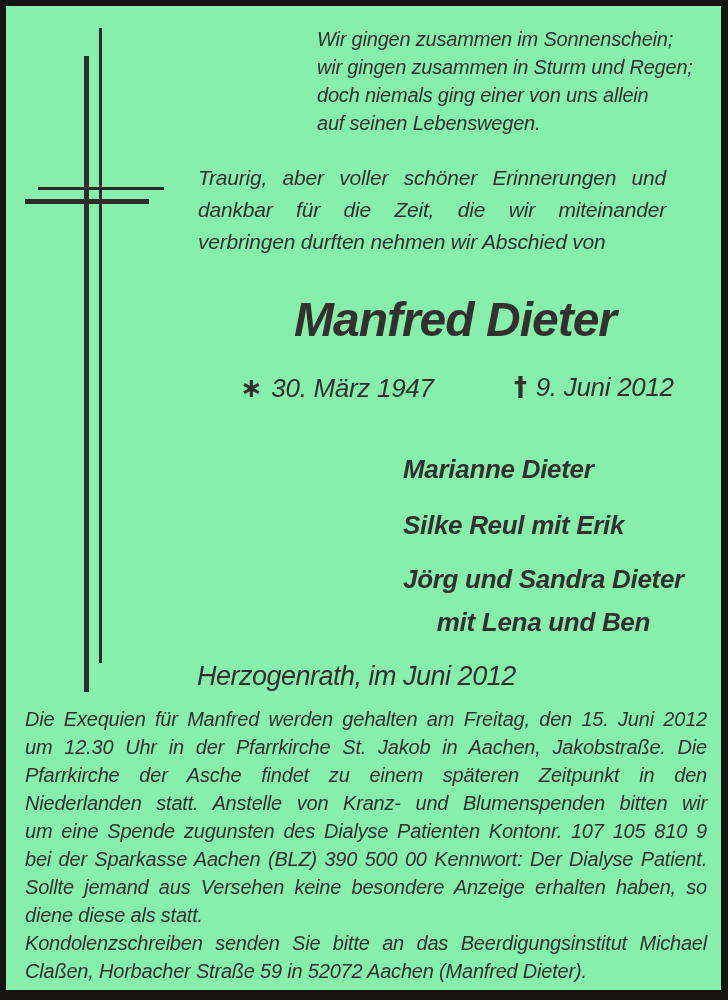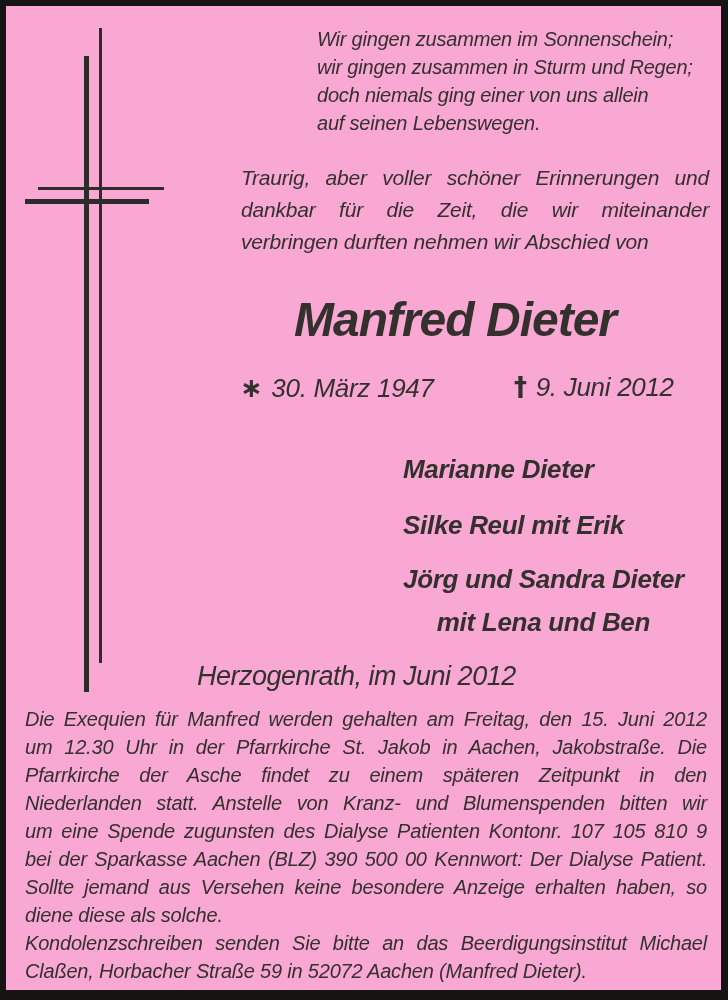--- a/index.html
+++ b/index.html
@@ -1,19 +1,19 @@
 <!DOCTYPE html>
 <html><head>
 <meta charset="utf-8">
 <style>
   html,body{margin:0;padding:0;background:#ffffff;}
   .page{
     position:relative;
     width:728px;height:1000px;
-    background:#f9a8d4;
+    background:#86efac;
     font-family:"Liberation Sans","DejaVu Sans",sans-serif;
     font-style:italic;
     color:#33302e;
     overflow:hidden;
   }
   .frame{
     position:absolute;inset:0;
     border:6px solid #161412;
     border-right-width:7px;
     border-bottom-width:10px;
@@ -26,21 +26,21 @@
   .ch-thin {position:absolute;left:38px;top:187px;width:126px;height:3px;background:#2e2c2a;}
   .ch-thick{position:absolute;left:25px;top:199px;width:124px;height:5px;background:#2e2c2a;}
   
   .quote{
     position:absolute;left:317px;top:25px;
     font-size:20px;line-height:28px;white-space:nowrap;
     letter-spacing:-0.2px;
   }
   .farewell{
     position:absolute;left:198px;top:162px;width:468px;
-    font-size:21px;line-height:32px;letter-spacing:-0.2px;margin-left:43px;
+    font-size:21px;line-height:32px;letter-spacing:-0.2px;
   }
   .jl{text-align:justify;text-align-last:justify;}
   .jend{text-align:justify;text-align-last:left;}
   .deceased-name{
     position:absolute;left:190px;top:292px;width:530px;
     text-align:center;
     font-size:48px;font-weight:bold;letter-spacing:-1px;
     line-height:1.15;white-space:nowrap;
   }
   .dateline{position:absolute;top:372px;font-size:26px;white-space:nowrap;letter-spacing:-0.3px;}
@@ -113,18 +113,18 @@
   <div class="placedate">Herzogenrath, im Juni 2012</div>
 
   <div class="info">
     <div class="jl">Die Exequien für Manfred werden gehalten am Freitag, den 15. Juni 2012</div>
     <div class="jl">um 12.30 Uhr in der Pfarrkirche St. Jakob in Aachen, Jakobstraße. Die</div>
     <div class="jl">Pfarrkirche der Asche findet zu einem späteren Zeitpunkt in den</div>
     <div class="jl">Niederlanden statt. Anstelle von Kranz- und Blumenspenden bitten wir</div>
     <div class="jl">um eine Spende zugunsten des Dialyse Patienten Kontonr. 107 105 810 9</div>
     <div class="jl">bei der Sparkasse Aachen (BLZ) 390 500 00 Kennwort: Der Dialyse Patient.</div>
     <div class="jl">Sollte jemand aus Versehen keine besondere Anzeige erhalten haben, so</div>
-    <div class="jend">diene diese als solche.</div>
+    <div class="jend">diene diese als statt.</div>
     <div class="jl">Kondolenzschreiben senden Sie bitte an das Beerdigungsinstitut Michael</div>
     <div class="jend">Claßen, Horbacher Straße 59 in 52072 Aachen (Manfred Dieter).</div>
   </div>
 
 </div>
 
 </body></html>

